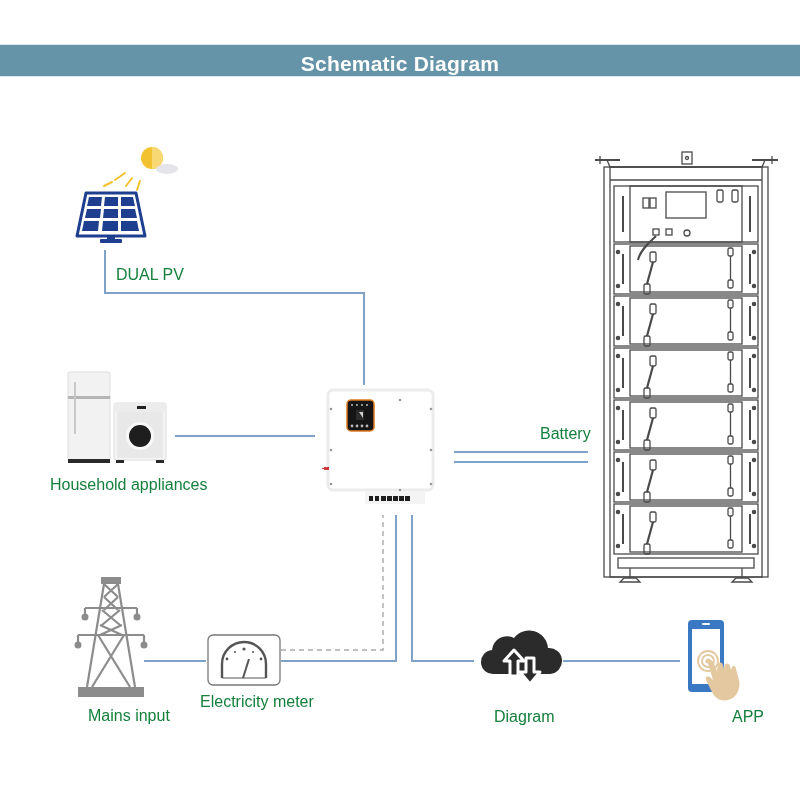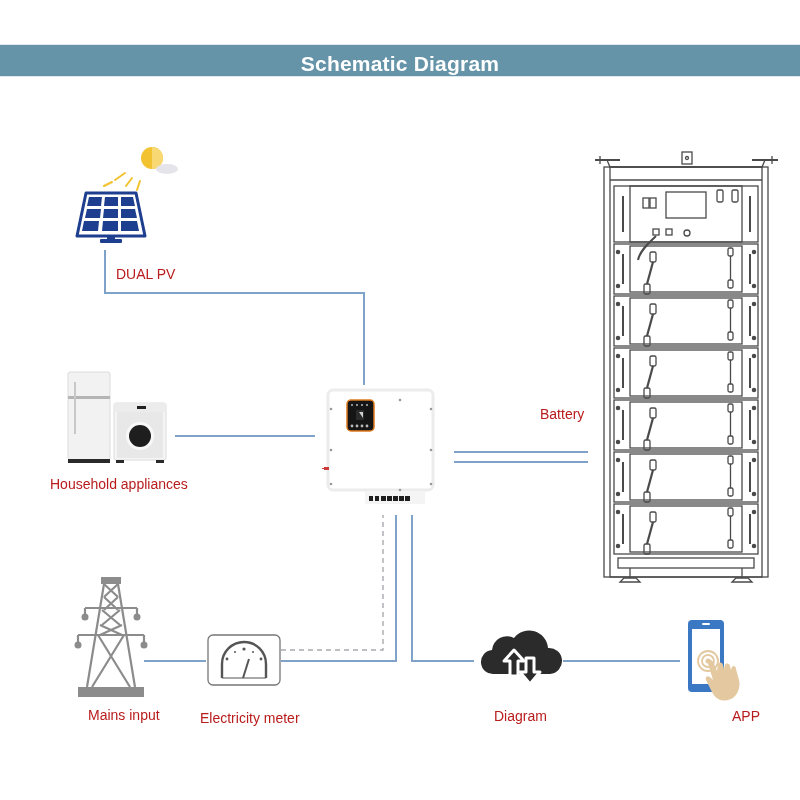--- a/index.html
+++ b/index.html
@@ -1,19 +1,19 @@
 <!DOCTYPE html>
 <html><head>
 <meta charset="utf-8">
 <style>
   html, body { margin: 0; padding: 0; background: #ffffff; }
   body { width: 800px; height: 800px; position: relative; overflow: hidden; font-family: "Liberation Sans", sans-serif; }
   .banner { position: absolute; left: 0; top: 44px; width: 800px; height: 31px; background: #6593a8; border-top: 1px solid #dbe8ee; border-bottom: 1px solid #dbe8ee; display: flex; align-items: flex-end; justify-content: center; }
   .banner-title { color: #ffffff; font-weight: bold; font-size: 21px; letter-spacing: 0.2px; }
-  .label { position: absolute; color: #b91c1c; font-size: 14px; white-space: nowrap; }
+  .label { position: absolute; color: #15803d; font-size: 16px; white-space: nowrap; }
   svg.canvas { position: absolute; left: 0; top: 0; }
   .icon { position: absolute; }
 </style>
 </head>
 <body>
 
 <div class="banner">
   <span class="banner-title">Schematic Diagram</span>
 </div>
 
@@ -119,21 +119,21 @@
     <rect x="51" y="108" width="4" height="5"></rect>
       <rect x="57" y="108" width="4" height="5"></rect>
     <rect x="63" y="108" width="5" height="5"></rect>
       <rect x="69" y="108" width="5" height="5"></rect>
     <rect x="75" y="108" width="5" height="5"></rect>
       <rect x="81" y="108" width="5" height="5"></rect>
     <rect x="87" y="108" width="5" height="5"></rect>
   </g>
 </svg>
 
-<span class="label" style="left:540px;top:406px">Battery</span>
+<span class="label" style="left:540px;top:425px">Battery</span>
 
 <svg class="icon" style="left:590px;top:150px" width="192" height="442" viewBox="0 0 192 442">
   <g fill="none" stroke="#4a4a4a" stroke-width="1.3">
 
     <line x1="5" y1="10" x2="30" y2="10" stroke-width="2"></line>
     <line x1="162" y1="10" x2="188" y2="10" stroke-width="2"></line>
     <line x1="10" y1="6" x2="10" y2="14"></line>
     <line x1="182" y1="6" x2="182" y2="14"></line>
     <path d="M17 10 L20 17 L172 17 L175 10"></path>
     <rect x="92" y="2" width="10" height="12"></rect>
@@ -289,21 +289,21 @@
   <line x1="15" y1="44" x2="59" y2="44" stroke="#555" stroke-width="1.2"></line>
   <g fill="#555">
     <circle cx="20" cy="25" r="1.4"></circle>
       <circle cx="28" cy="18" r="1"></circle>
       <circle cx="37" cy="15" r="1.6"></circle>
     <circle cx="46" cy="18" r="1"></circle>
       <circle cx="54" cy="25" r="1.4"></circle>
   </g>
   <line x1="36" y1="44" x2="42" y2="25" stroke="#555" stroke-width="2"></line>
 </svg>
-<span class="label" style="left:200px;top:710px">Electricity meter</span>
+<span class="label" style="left:200px;top:693px">Electricity meter</span>
 
 <svg class="icon" style="left:478px;top:628px" width="86" height="62" viewBox="0 0 86 62">
   <path d="M16 46 A12 12 0 0 1 14 22 A15 15 0 0 1 36 10 A19 19 0 0 1 70 20 A13 13 0 0 1 72 46 Z" fill="#2b2b2b"></path>
   <g>
     <path d="M26 33 L36 22 L46 33 L40 33 L40 48 L32 48 L32 33 Z" fill="#2b2b2b" stroke="#ffffff" stroke-width="3" stroke-linejoin="round"></path>
   </g>
   <g>
     <path d="M48 30 L56 30 L56 44 L62 44 L52 56 L42 44 L48 44 Z" fill="#2b2b2b" stroke="#ffffff" stroke-width="3" stroke-linejoin="round"></path>
   </g>
 </svg>

